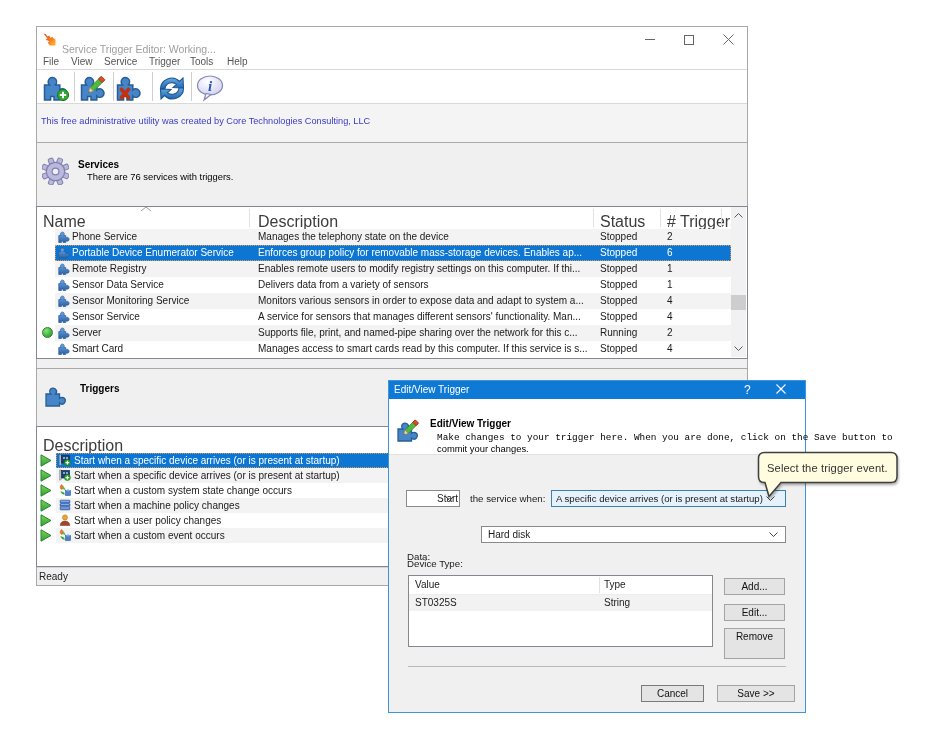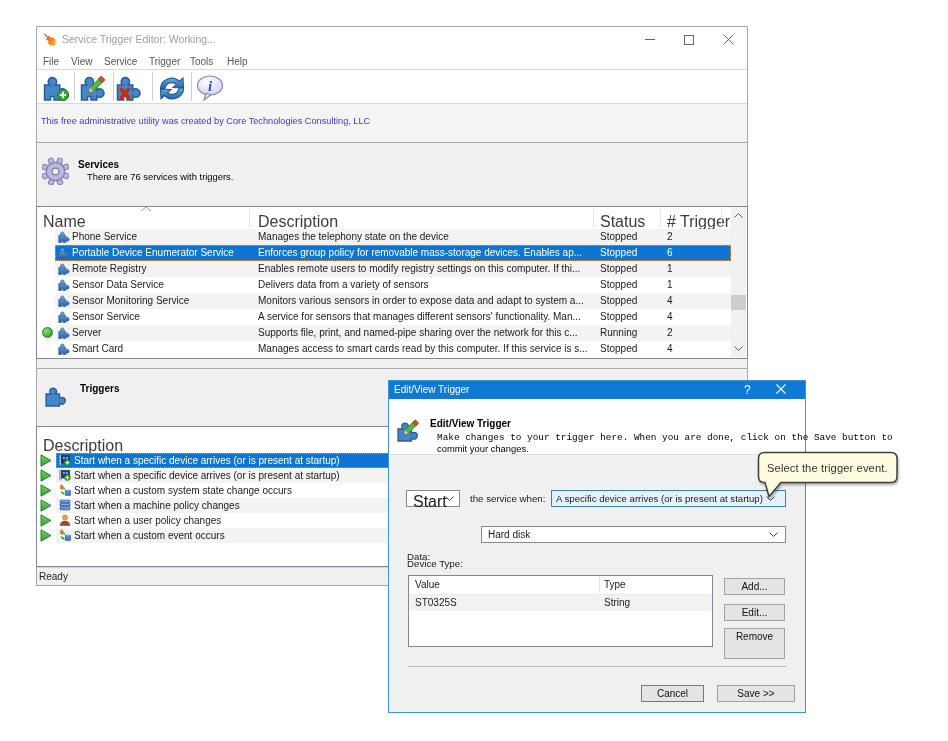--- a/index.html
+++ b/index.html
@@ -52,21 +52,21 @@
       <defs>
           <linearGradient id="oranj" x1="0" y1="0" x2="1" y2="1">
         <stop offset="0" stop-color="#d8491c"></stop>
             <stop offset="0.55" stop-color="#f47c20"></stop>
             <stop offset="1" stop-color="#fdbe34"></stop>
       </linearGradient>
         </defs>
       <path d="M0.5,0.5 L3,1.2 L4.2,3.6 L6.2,2.4 L7.2,4.8 L9.4,3.9 L12.5,6.8 L12.5,12.5 L6.8,12.5 L4.6,9.6 L6.4,8.4 L2.6,6.6 L4.4,5.4 Z" fill="url(#oranj)"></path>
     </svg>
   </div>
-  <div class="abs" style="left:62px; top:33px; color:#9e9e9e; font-size:10.5px; white-space:nowrap;">Service Trigger Editor: Working...</div>
+  <div class="abs" style="left:62px; top:43px; color:#9e9e9e; font-size:10.5px; white-space:nowrap;">Service Trigger Editor: Working...</div>
 
   <div class="abs" style="left:645px; top:39px; width:10px; height:1px; background:#666;"></div>
   <div class="abs" style="left:684px; top:35px; width:10px; height:10px; border:1px solid #666;"></div>
   <div class="abs" style="left:723px; top:34px; width:11px; height:11px;">
     <svg width="11" height="11" viewBox="0 0 11 11">
         <path d="M0.5,0.5 L10.5,10.5 M10.5,0.5 L0.5,10.5" stroke="#666" stroke-width="1"></path>
       </svg>
   </div>
 
   <div class="abs t12" style="left:43px; top:55px;">File</div>
@@ -498,21 +498,21 @@
           <path d="M12,14 L14.3,18.6 L16.6,14 Z" fill="#e8d5a8" stroke="#9a8a60" stroke-width="0.7"></path>
           <path d="M13.7,17.2 L14.3,18.6 L14.9,17.2 Z" fill="#333"></path>
         </g>
       </svg>
     </div>
   <div class="abs" style="left:430px; top:418px; font-weight:bold; color:#000; font-size:10px; white-space:nowrap;">Edit/View Trigger</div>
   <div class="abs sub" style="left:437px; top:432px; color:#000; white-space:nowrap;font-family:Liberation Mono, monospace;">Make changes to your trigger here. When you are done, click on the Save button to</div>
   <div class="abs sub" style="left:437px; top:443px; color:#000; white-space:nowrap;">commit your changes.</div>
 
   <div class="abs combo" style="left:406px; top:490px; width:54px; height:17px;"></div>
-  <div class="abs" style="left:413px; top:493px; font-size:16px; white-space:nowrap; color:#1a1a1a;">Start</div>
+  <div class="abs" style="left:437px; top:493px; font-size:10px; white-space:nowrap; color:#1a1a1a;">Start</div>
   <div class="abs" style="left:445px; top:496px;">
       <svg width="9" height="5" viewBox="0 0 9 5">
         <path d="M0.5,0.5 L4.5,4.5 L8.5,0.5" fill="none" stroke="#444" stroke-width="1"></path>
       </svg>
     </div>
   <div class="abs t11" style="left:470px; top:493px;">the service when:</div>
   <div class="abs" style="left:551px; top:490px; width:235px; height:17px; background:#e5f1fb; border:1px solid #3c7fb1;"></div>
   <div class="abs" style="left:556px; top:493px; font-size:9.6px; white-space:nowrap; color:#1a1a1a;">A specific device arrives (or is present at startup)</div>
   <div class="abs" style="left:766px; top:496px;">
       <svg width="9" height="5" viewBox="0 0 9 5">

